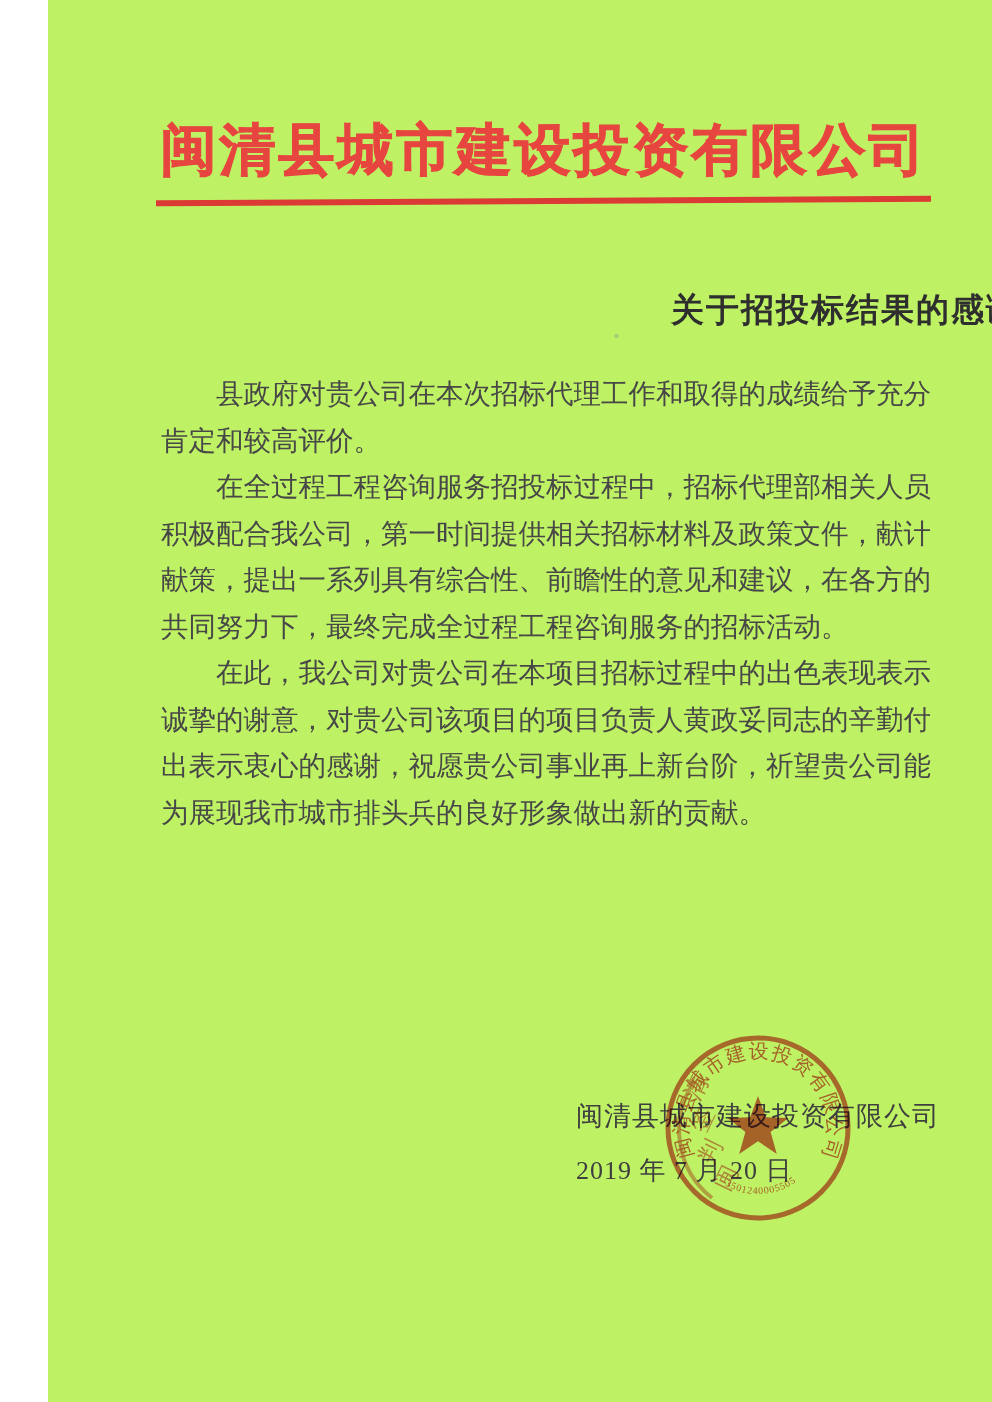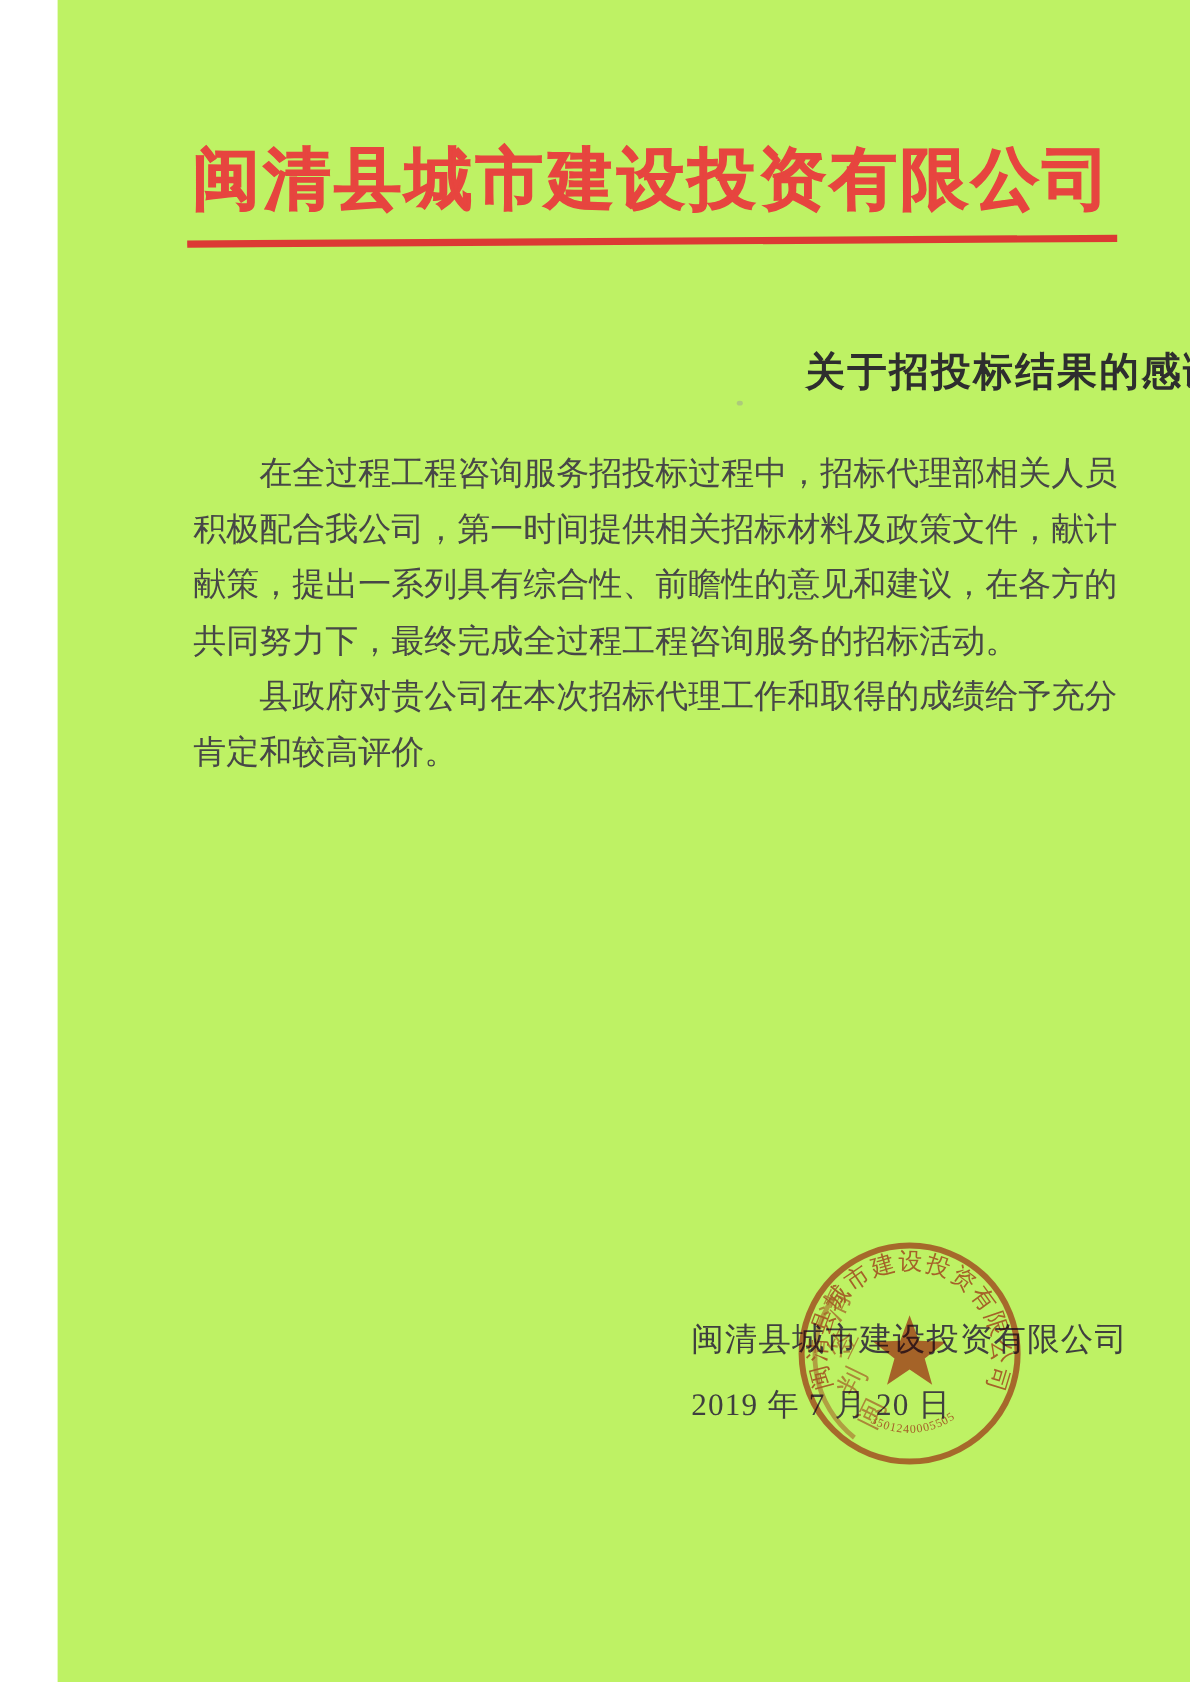--- a/index.html
+++ b/index.html
@@ -81,26 +81,30 @@
 <body>
 
 <div class="page">
 
   <div class="letterhead-name">闽清县城市建设投资有限公司</div>
   <div class="letterhead-rule"></div>
 
   <div class="letter-title">关于招投标结果的感谢信</div>
 
   <div class="letter-body">
+    <p class="para">县政府对贵公司在本次招标代理工作和取得的成绩给予充分
+肯定和较高评价。</p>
     <p class="para">在全过程工程咨询服务招投标过程中，招标代理部相关人员
 积极配合我公司，第一时间提供相关招标材料及政策文件，献计
 献策，提出一系列具有综合性、前瞻性的意见和建议，在各方的
 共同努力下，最终完成全过程工程咨询服务的招标活动。</p>
-    <p class="para">县政府对贵公司在本次招标代理工作和取得的成绩给予充分
-肯定和较高评价。</p>
+    <p class="para">在此，我公司对贵公司在本项目招标过程中的出色表现表示
+诚挚的谢意，对贵公司该项目的项目负责人黄政妥同志的辛勤付
+出表示衷心的感谢，祝愿贵公司事业再上新台阶，祈望贵公司能
+为展现我市城市排头兵的良好形象做出新的贡献。</p>
   </div>
 
   <div class="signature-block">
     <div class="signature-company">闽清县城市建设投资有限公司</div>
     <div class="signature-date">2019 年 7 月 20 日</div>
   </div>
 
   <svg class="stamp" viewBox="0 0 196 196">
     <defs>
       <path id="arcTop" d="M 34.6,127.6 A 70,70 0 1 1 161.4,127.6" fill="none"></path>

